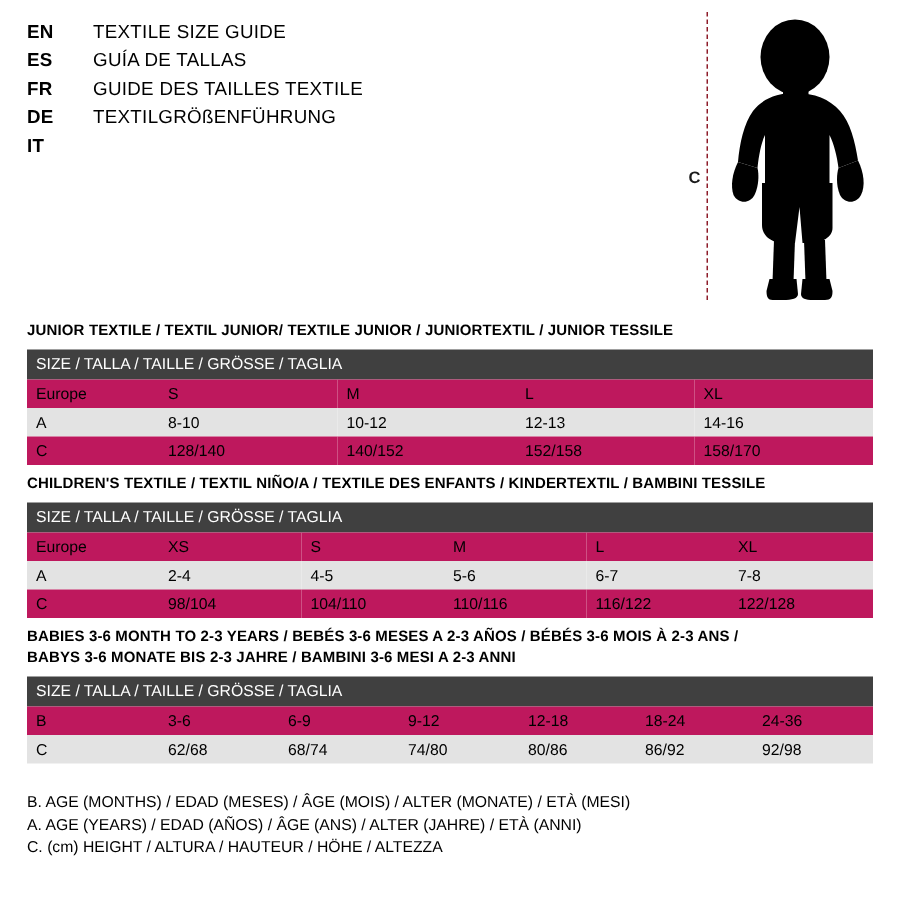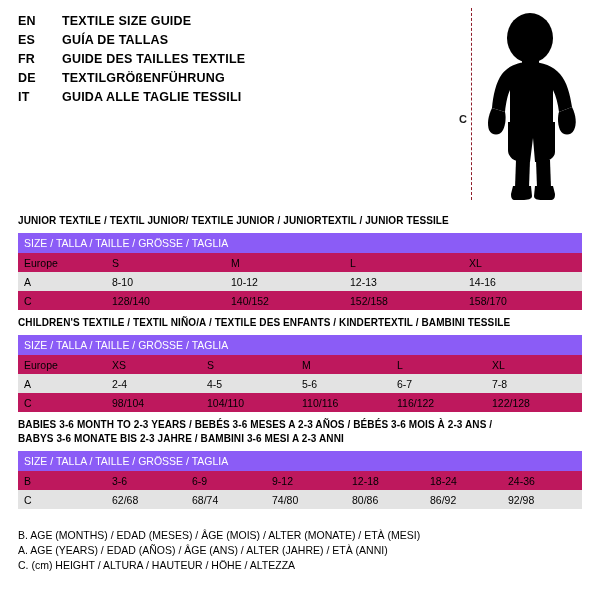--- a/index.html
+++ b/index.html
@@ -36,21 +36,21 @@
     height: 19px;
     font-size: 12.5px;
     letter-spacing: 0.2px;
   }
   .lang-code {
     width: 44px;
     font-weight: bold;
     flex: none;
   }
   .lang-title {
-    font-weight: bold;
+    font-weight: normal;
     white-space: nowrap;
   }
 
   
   .figure-area {
     position: absolute;
     left: 440px;
     top: 8px;
     width: 150px;
     height: 196px;
@@ -100,21 +100,21 @@
     table-layout: fixed;
     font-size: 10.5px;
   }
   table.size-table td {
     padding: 2px 0 2px 6px;
     height: 15px;
     vertical-align: middle;
     border: none;
   }
   tr.hdr td {
-    background: #8b5cf6;
+    background: #404040;
     color: #ffffff;
     font-weight: normal;
     font-size: 10.5px;
     height: 16px;
   }
   tr.alt td {
     background: #e3e3e3;
   }
   tr.plain td {
     background: #be185d;
@@ -152,21 +152,20 @@
     <div class="lang-row">
       <span class="lang-code">FR</span>
       <span class="lang-title">GUIDE DES TAILLES TEXTILE</span>
     </div>
     <div class="lang-row">
       <span class="lang-code">DE</span>
       <span class="lang-title">TEXTILGRÖßENFÜHRUNG</span>
     </div>
     <div class="lang-row">
       <span class="lang-code">IT</span>
-      <span class="lang-title">GUIDA ALLE TAGLIE TESSILI</span>
     </div>
   </div>
 
   <div class="figure-area">
     <div class="dashline"></div>
     <div class="c-label">C</div>
     <svg width="110" height="190" viewBox="0 0 110 190">
       <g fill="#000000">
 
         <ellipse cx="52" cy="26" rx="23" ry="25"></ellipse>

